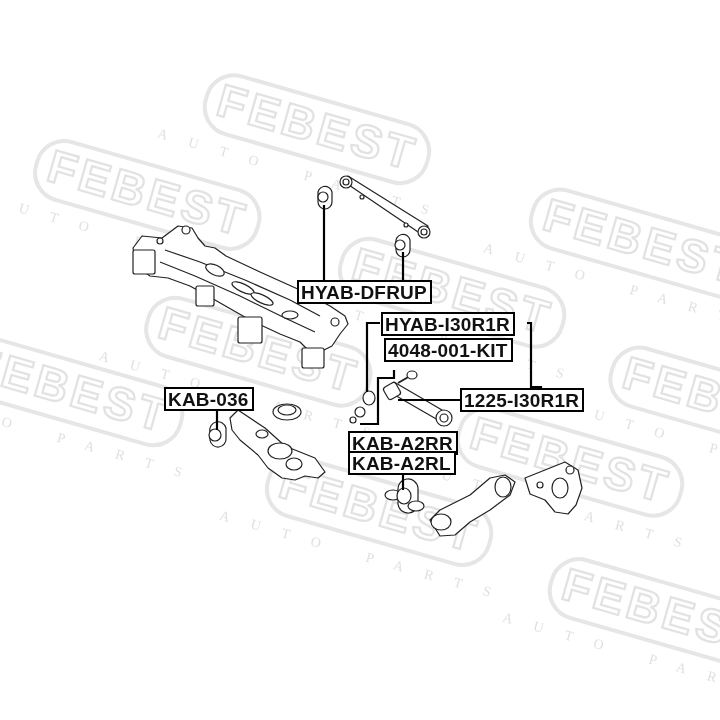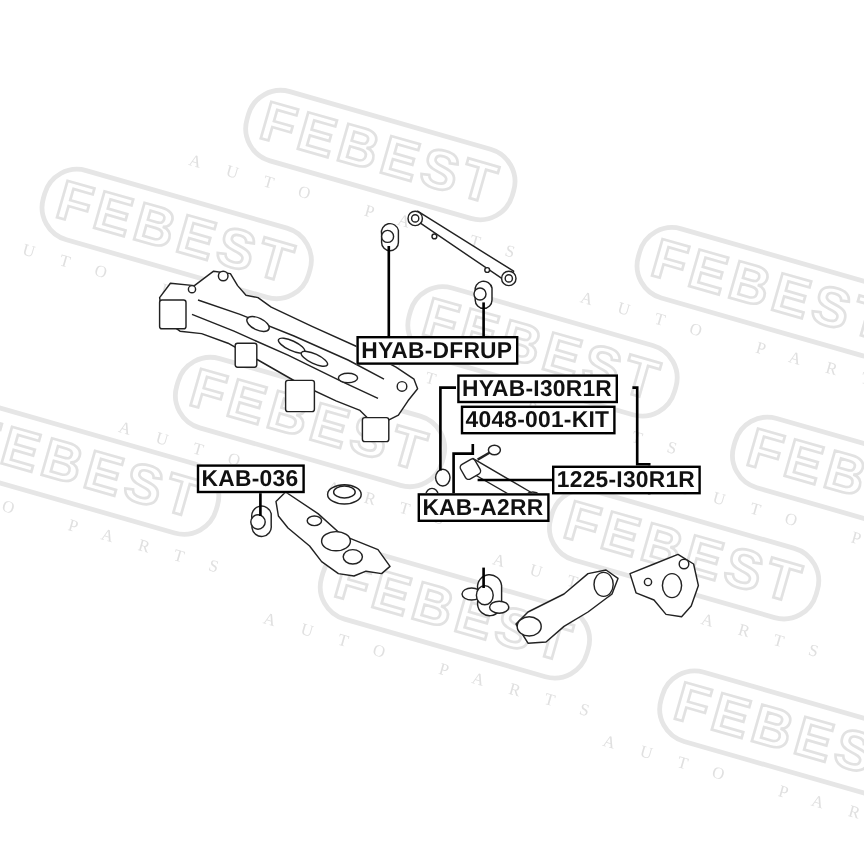--- a/index.html
+++ b/index.html
@@ -156,15 +156,16 @@
 
       <polyline points="403,473 403,490"></polyline>
     </g>
   </svg>
 
   <div class="label" style="left:297px; top:280px;">HYAB-DFRUP</div>
   <div class="label" style="left:381px; top:312px;">HYAB-I30R1R</div>
   <div class="label" style="left:384px; top:338px;">4048-001-KIT</div>
   <div class="label" style="left:164px; top:376px;margin-top:11px;">KAB-036</div>
   <div class="label" style="left:460px; top:388px;">1225-I30R1R</div>
-  <div class="label" style="left:348px; top:411px;">KAB-A2RR</div>
+  <div class="label" style="left:348px; top:431px;">KAB-A2RR</div>
+  <div class="label" style="left:348px; top:451px;">KAB-A2RL</div>
 
 </div>
 
 </body></html>

